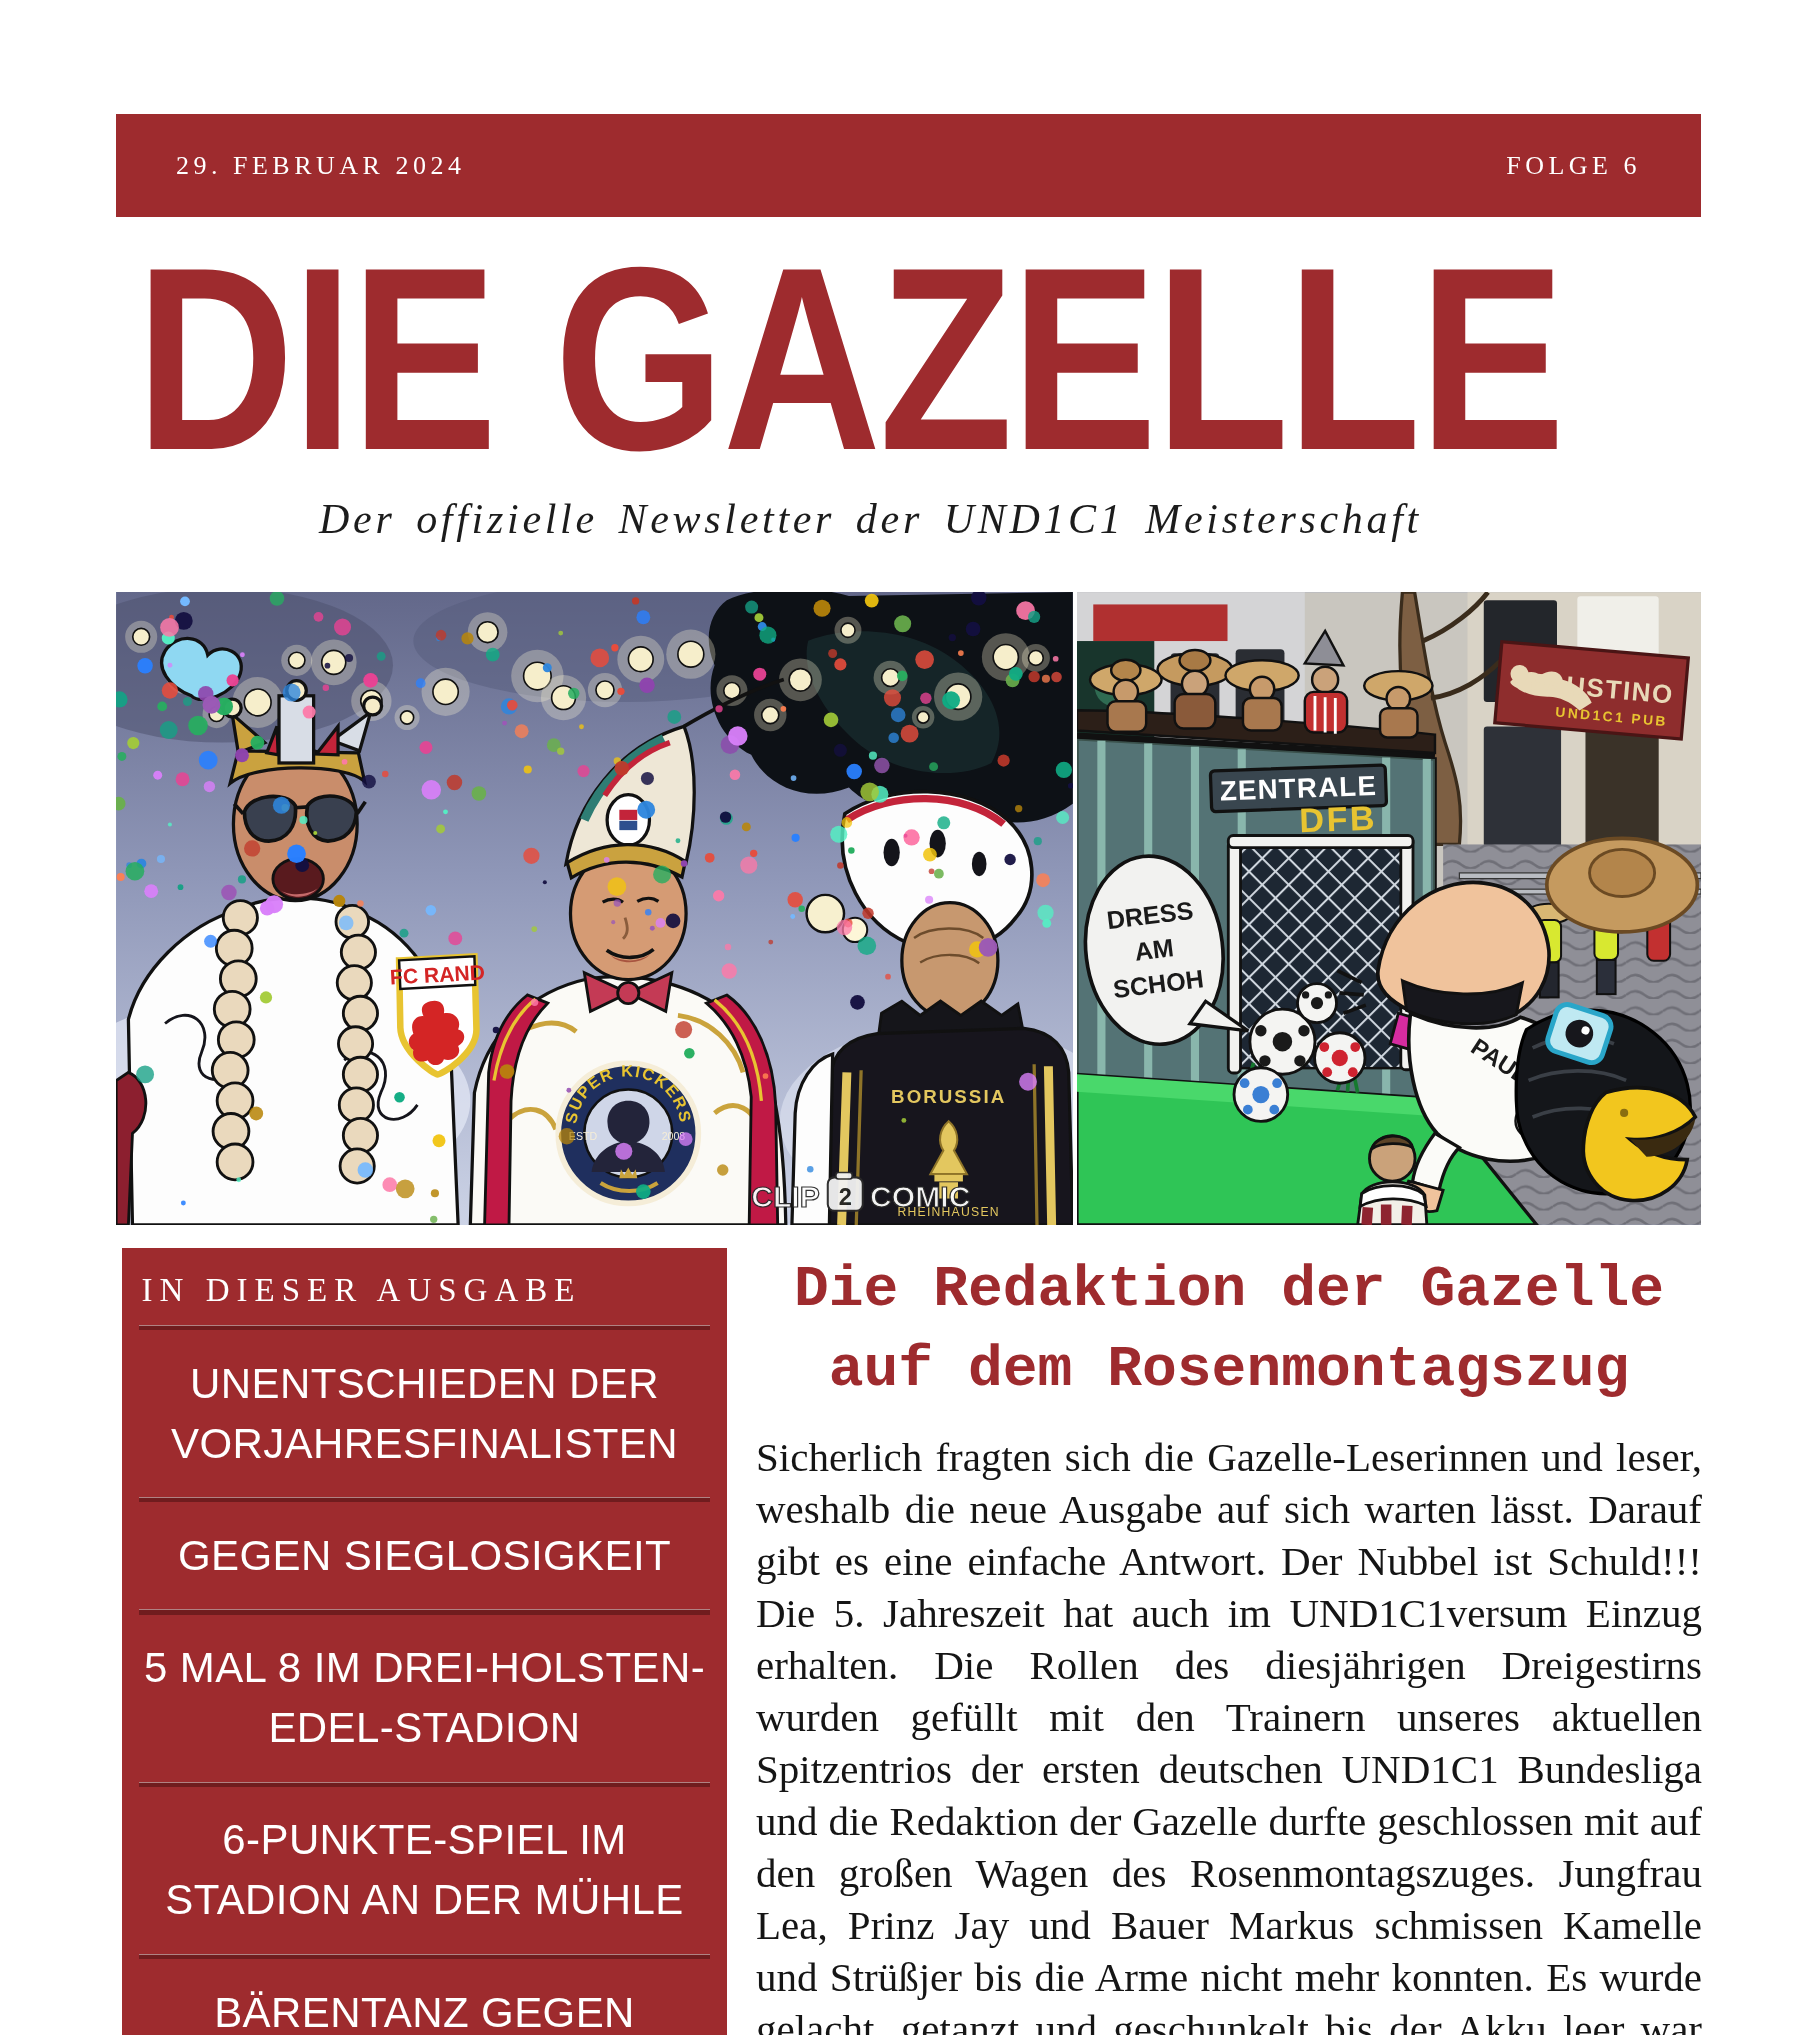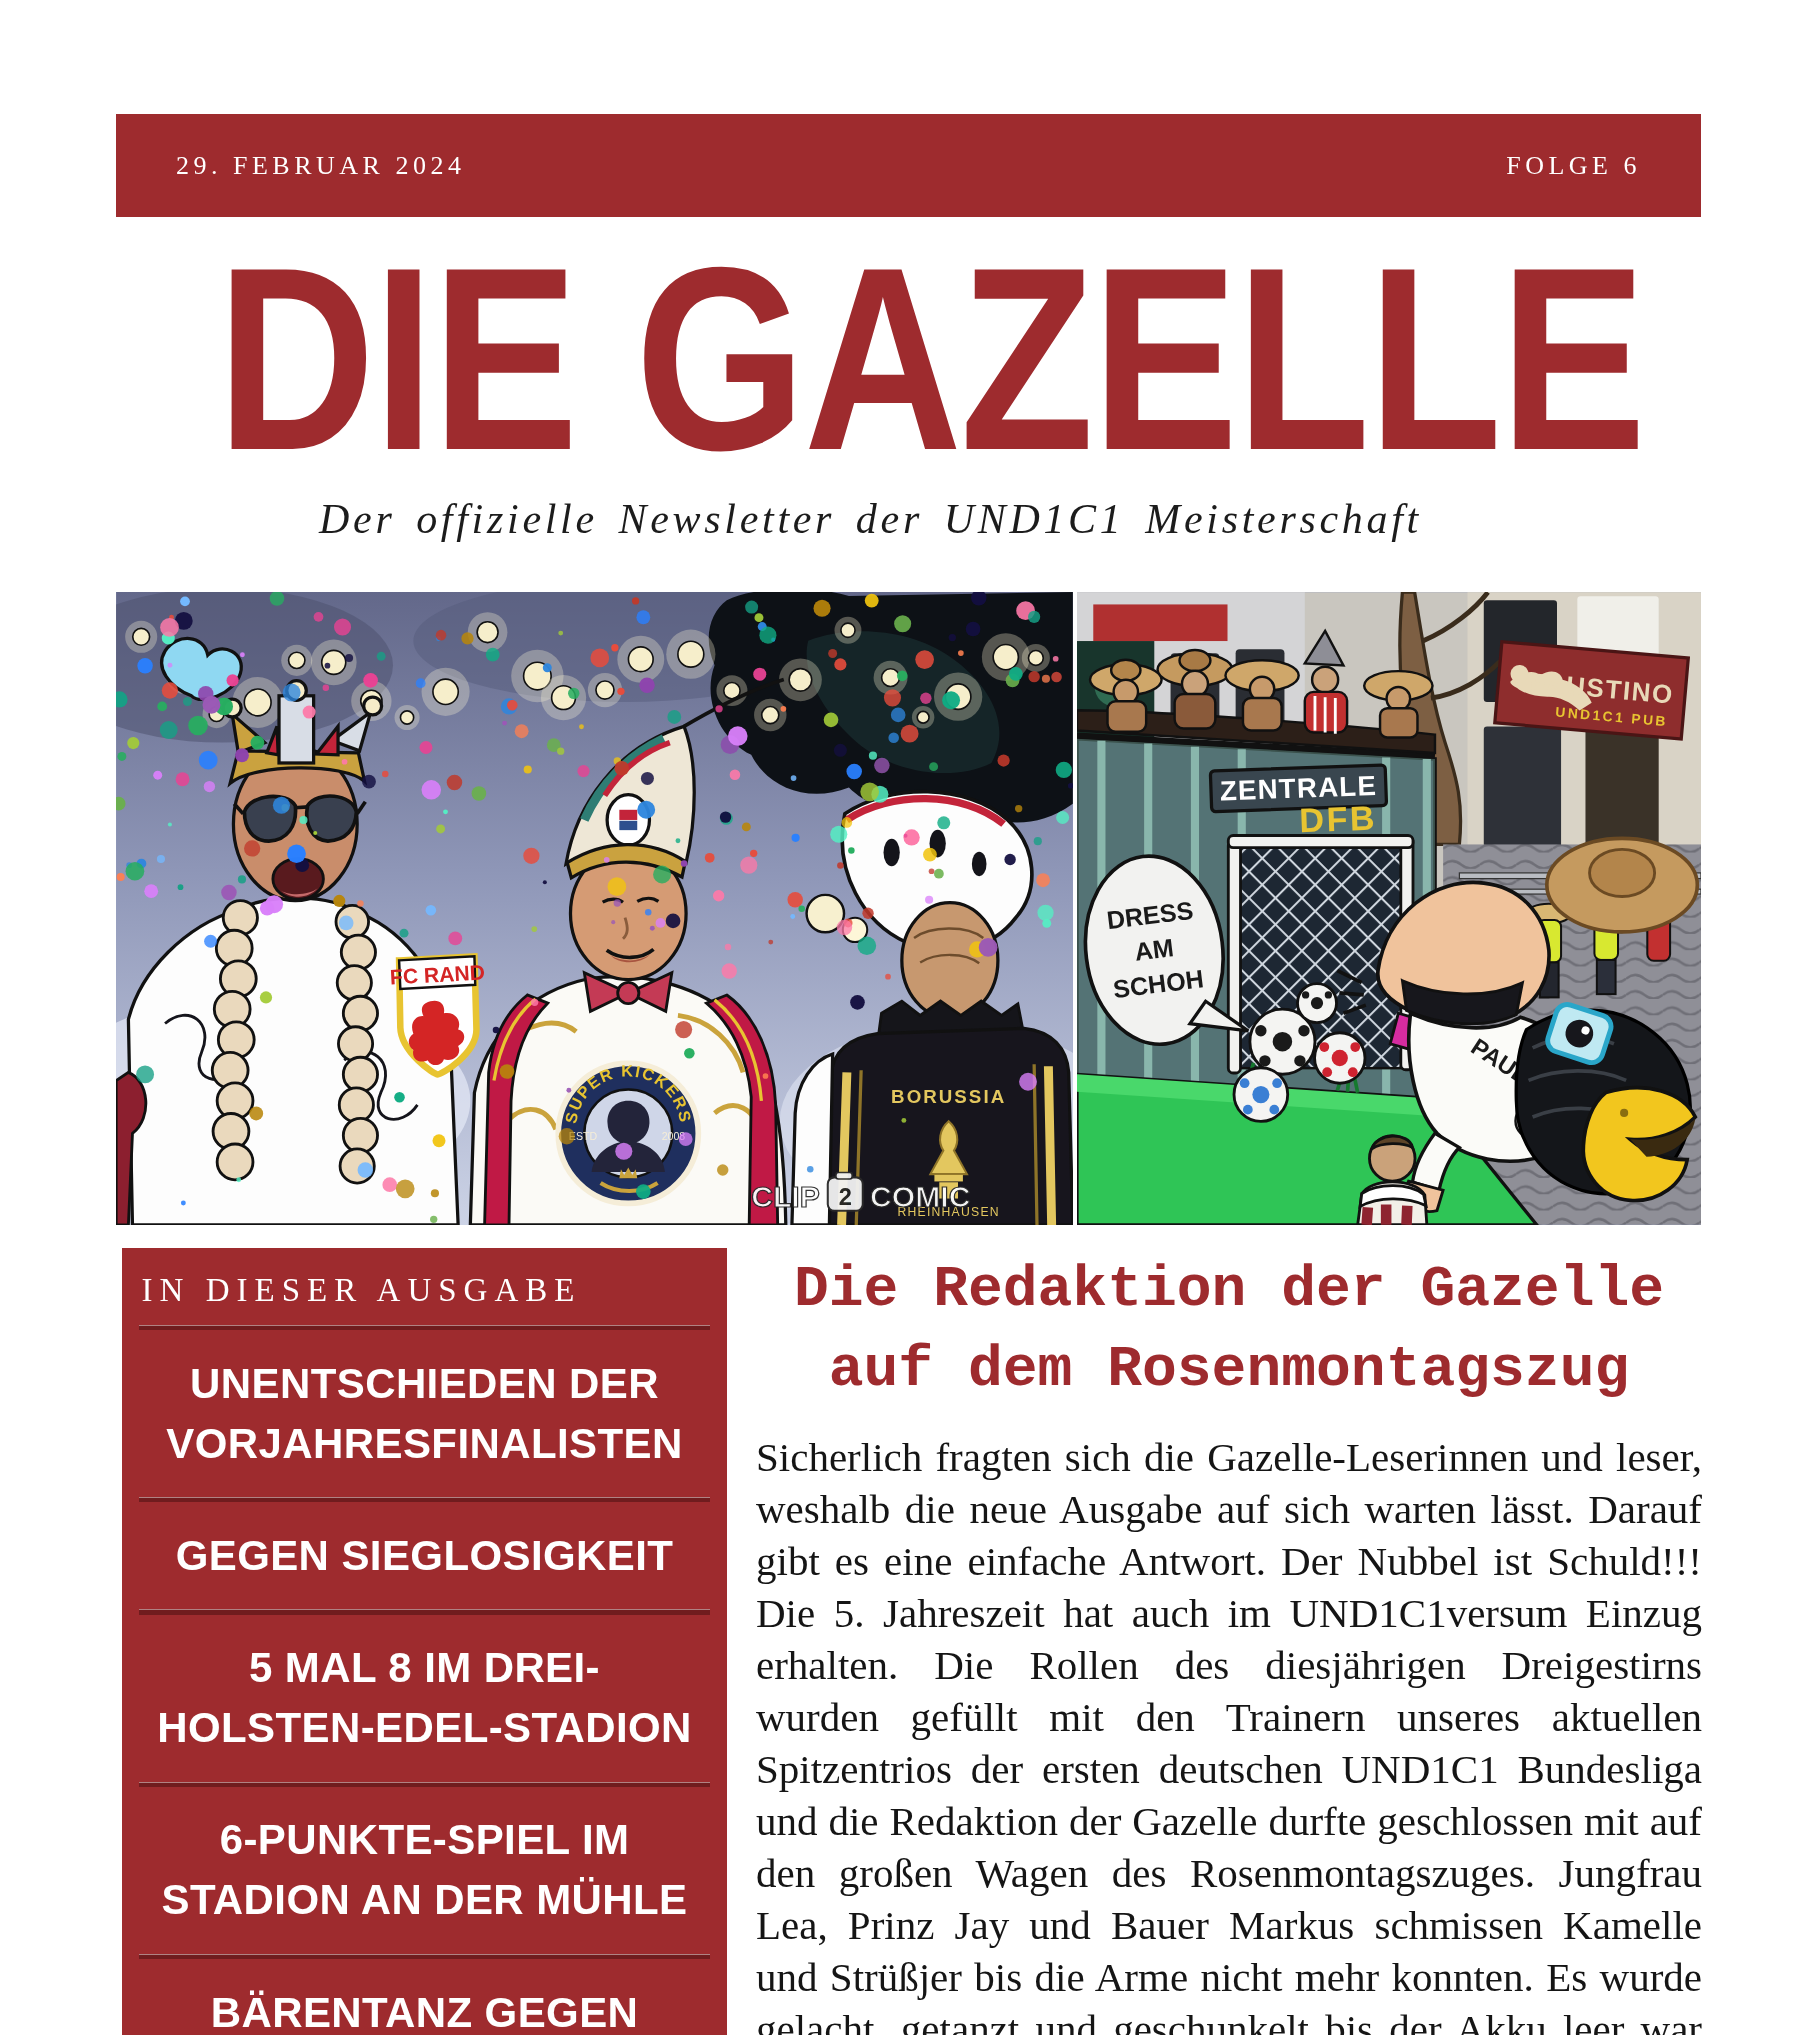--- a/index.html
+++ b/index.html
@@ -4,41 +4,41 @@
 <style>
   html,body{margin:0;padding:0;background:#ffffff;}
   .page{position:relative;width:1799px;height:2544px;background:#ffffff;overflow:hidden;
         font-family:"Liberation Serif",serif;}
   
   .banner{position:absolute;left:116px;top:114px;width:1585px;height:103px;background:#9e2b2e;
           display:flex;align-items:center;justify-content:space-between;
           padding:0 60px;box-sizing:border-box;}
   .banner span{color:#ffffff;font-size:26px;letter-spacing:4.5px;font-family:"Liberation Serif",serif;}
   
-  .masthead{position:absolute;left:0;top:228px;width:1780px;margin:0;text-align:right;
+  .masthead{position:absolute;left:0;top:228px;width:1780px;margin:0;text-align:left;
             font-family:"Liberation Sans",sans-serif;font-weight:700;color:#9e2b2e;
             font-size:261px;line-height:261px;letter-spacing:-2.4px;white-space:nowrap;}
   .masthead .squeeze{display:inline-block;transform:scaleX(0.84);transform-origin:50% 50%;}
   .subtitle{position:absolute;left:0;top:495px;width:1741px;text-align:center;
             font-style:italic;font-size:42px;letter-spacing:3.7px;word-spacing:6.5px;color:#1c1c1c;}
   
   .photos{position:absolute;left:116px;top:592px;width:1585px;height:633px;display:flex;gap:4.1px;}
   .photo{margin:0;padding:0;height:633px;overflow:hidden;background:#9aa3c4;}
   .photo svg{display:block;}
   .photo-left{width:957px;}
   .photo-right{width:624px;}
   svg text{font-family:"Liberation Sans",sans-serif;}
   
   .sidebar{position:absolute;left:122px;top:1248px;width:605px;height:1219px;background:#9e2b2e;
            box-sizing:border-box;padding:16.3px 16.3px 16.3px 16.3px;}
   .sidebar-heading{color:#ffffff;font-family:Liberation Serif, serif;font-size:33px;
                    letter-spacing:7px;margin:7.3px 0 16.3px 3.3px;}
   .sb-divider{height:4.1px;background:#701c1e;border-top:1.6px solid rgba(255,255,255,0.45);
               margin:0 0.8px;}
-  .sb-item{color:#ffffff;font-family:"Liberation Sans",sans-serif;font-weight:700;
+  .sb-item{color:#ffffff;font-family:"Liberation Sans",sans-serif;font-weight:400;
            font-size:42px;line-height:60px;text-align:center;letter-spacing:0.4px;
            padding:23.6px 2.4px;}
   
   .article{position:absolute;left:756px;top:1240px;width:946px;}
   .article h2{margin:10px;text-align:center;color:#9e2b2e;font-family:Liberation Mono, monospace;
               font-weight:700;font-size:58px;line-height:80px;letter-spacing:0px;}
   .article p{margin:21px 0 0 0;text-align:justify;color:#151515;
              font-family:"Liberation Serif",serif;font-size:41px;line-height:52px;}
 </style>
 </head>

